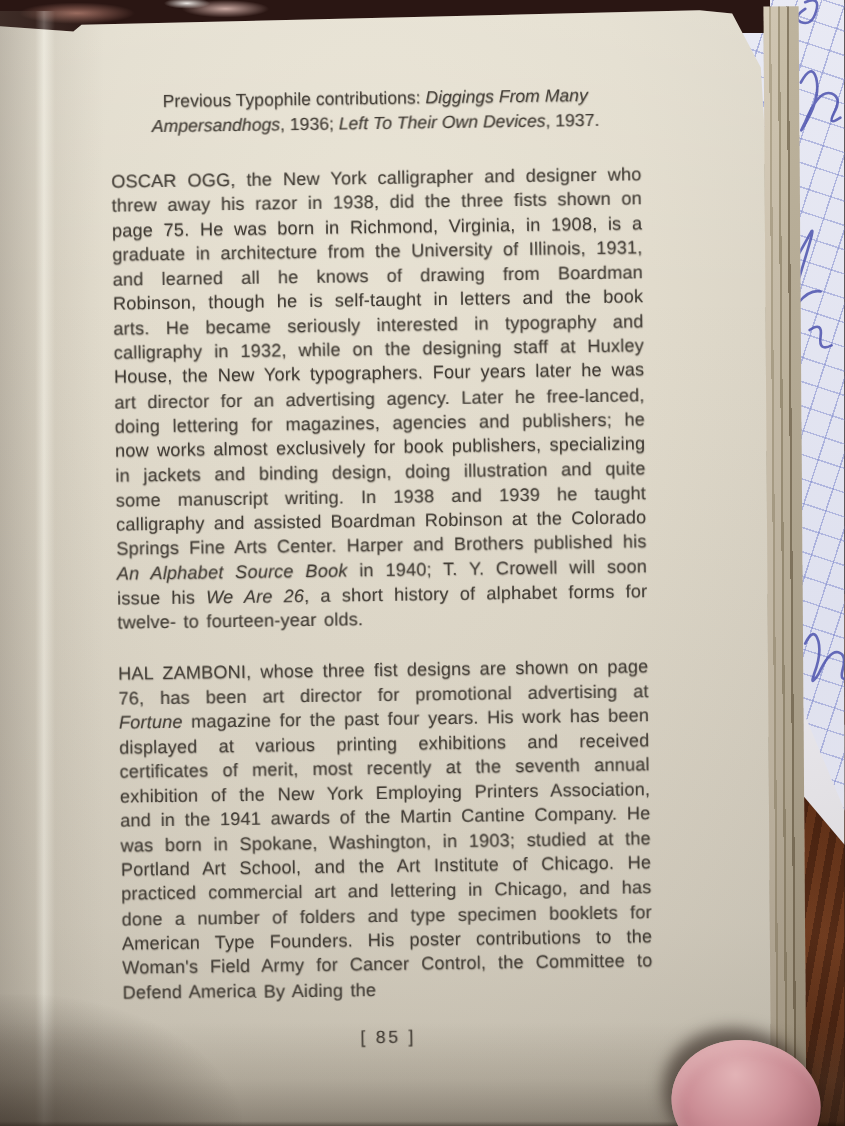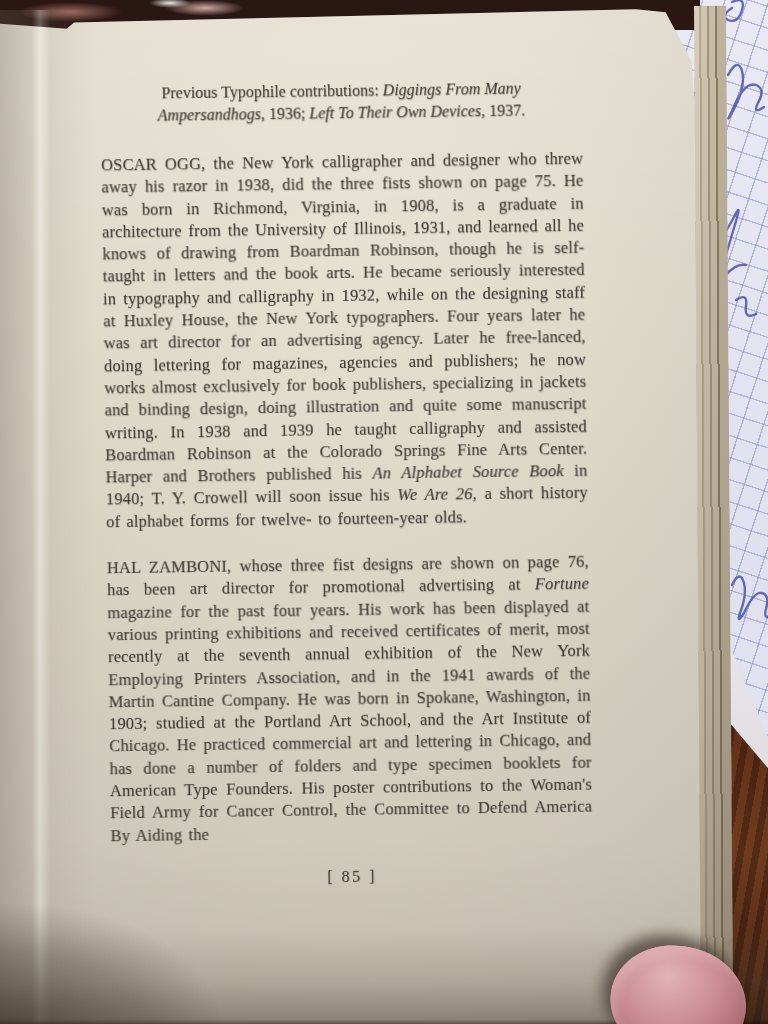--- a/index.html
+++ b/index.html
@@ -1,17 +1,17 @@
 <!DOCTYPE html>
 <html><head>
 <meta charset="utf-8">
 <style>
   html,body{margin:0;padding:0;background:#1c100b;}
   .scene{position:relative;width:768px;height:1024px;overflow:hidden;
-         background:#241312;font-family:Liberation Serif, serif;}
+         background:#241312;font-family:Liberation Sans, sans-serif;}
 
   
   .wood{position:absolute;left:640px;top:540px;width:128px;height:484px;
     background:
       repeating-linear-gradient(100deg, rgba(25,8,4,.30) 0 7px, rgba(120,70,40,.12) 7px 15px),
       linear-gradient(200deg,#7d4726 0%,#5b2c14 35%,#6e3a1e 60%,#38190b 100%);}
 
   
   .paper-wedge{position:absolute;left:688px;top:575px;width:80px;height:210px;
     background:linear-gradient(160deg,#eceaf0,#dfdde0);

